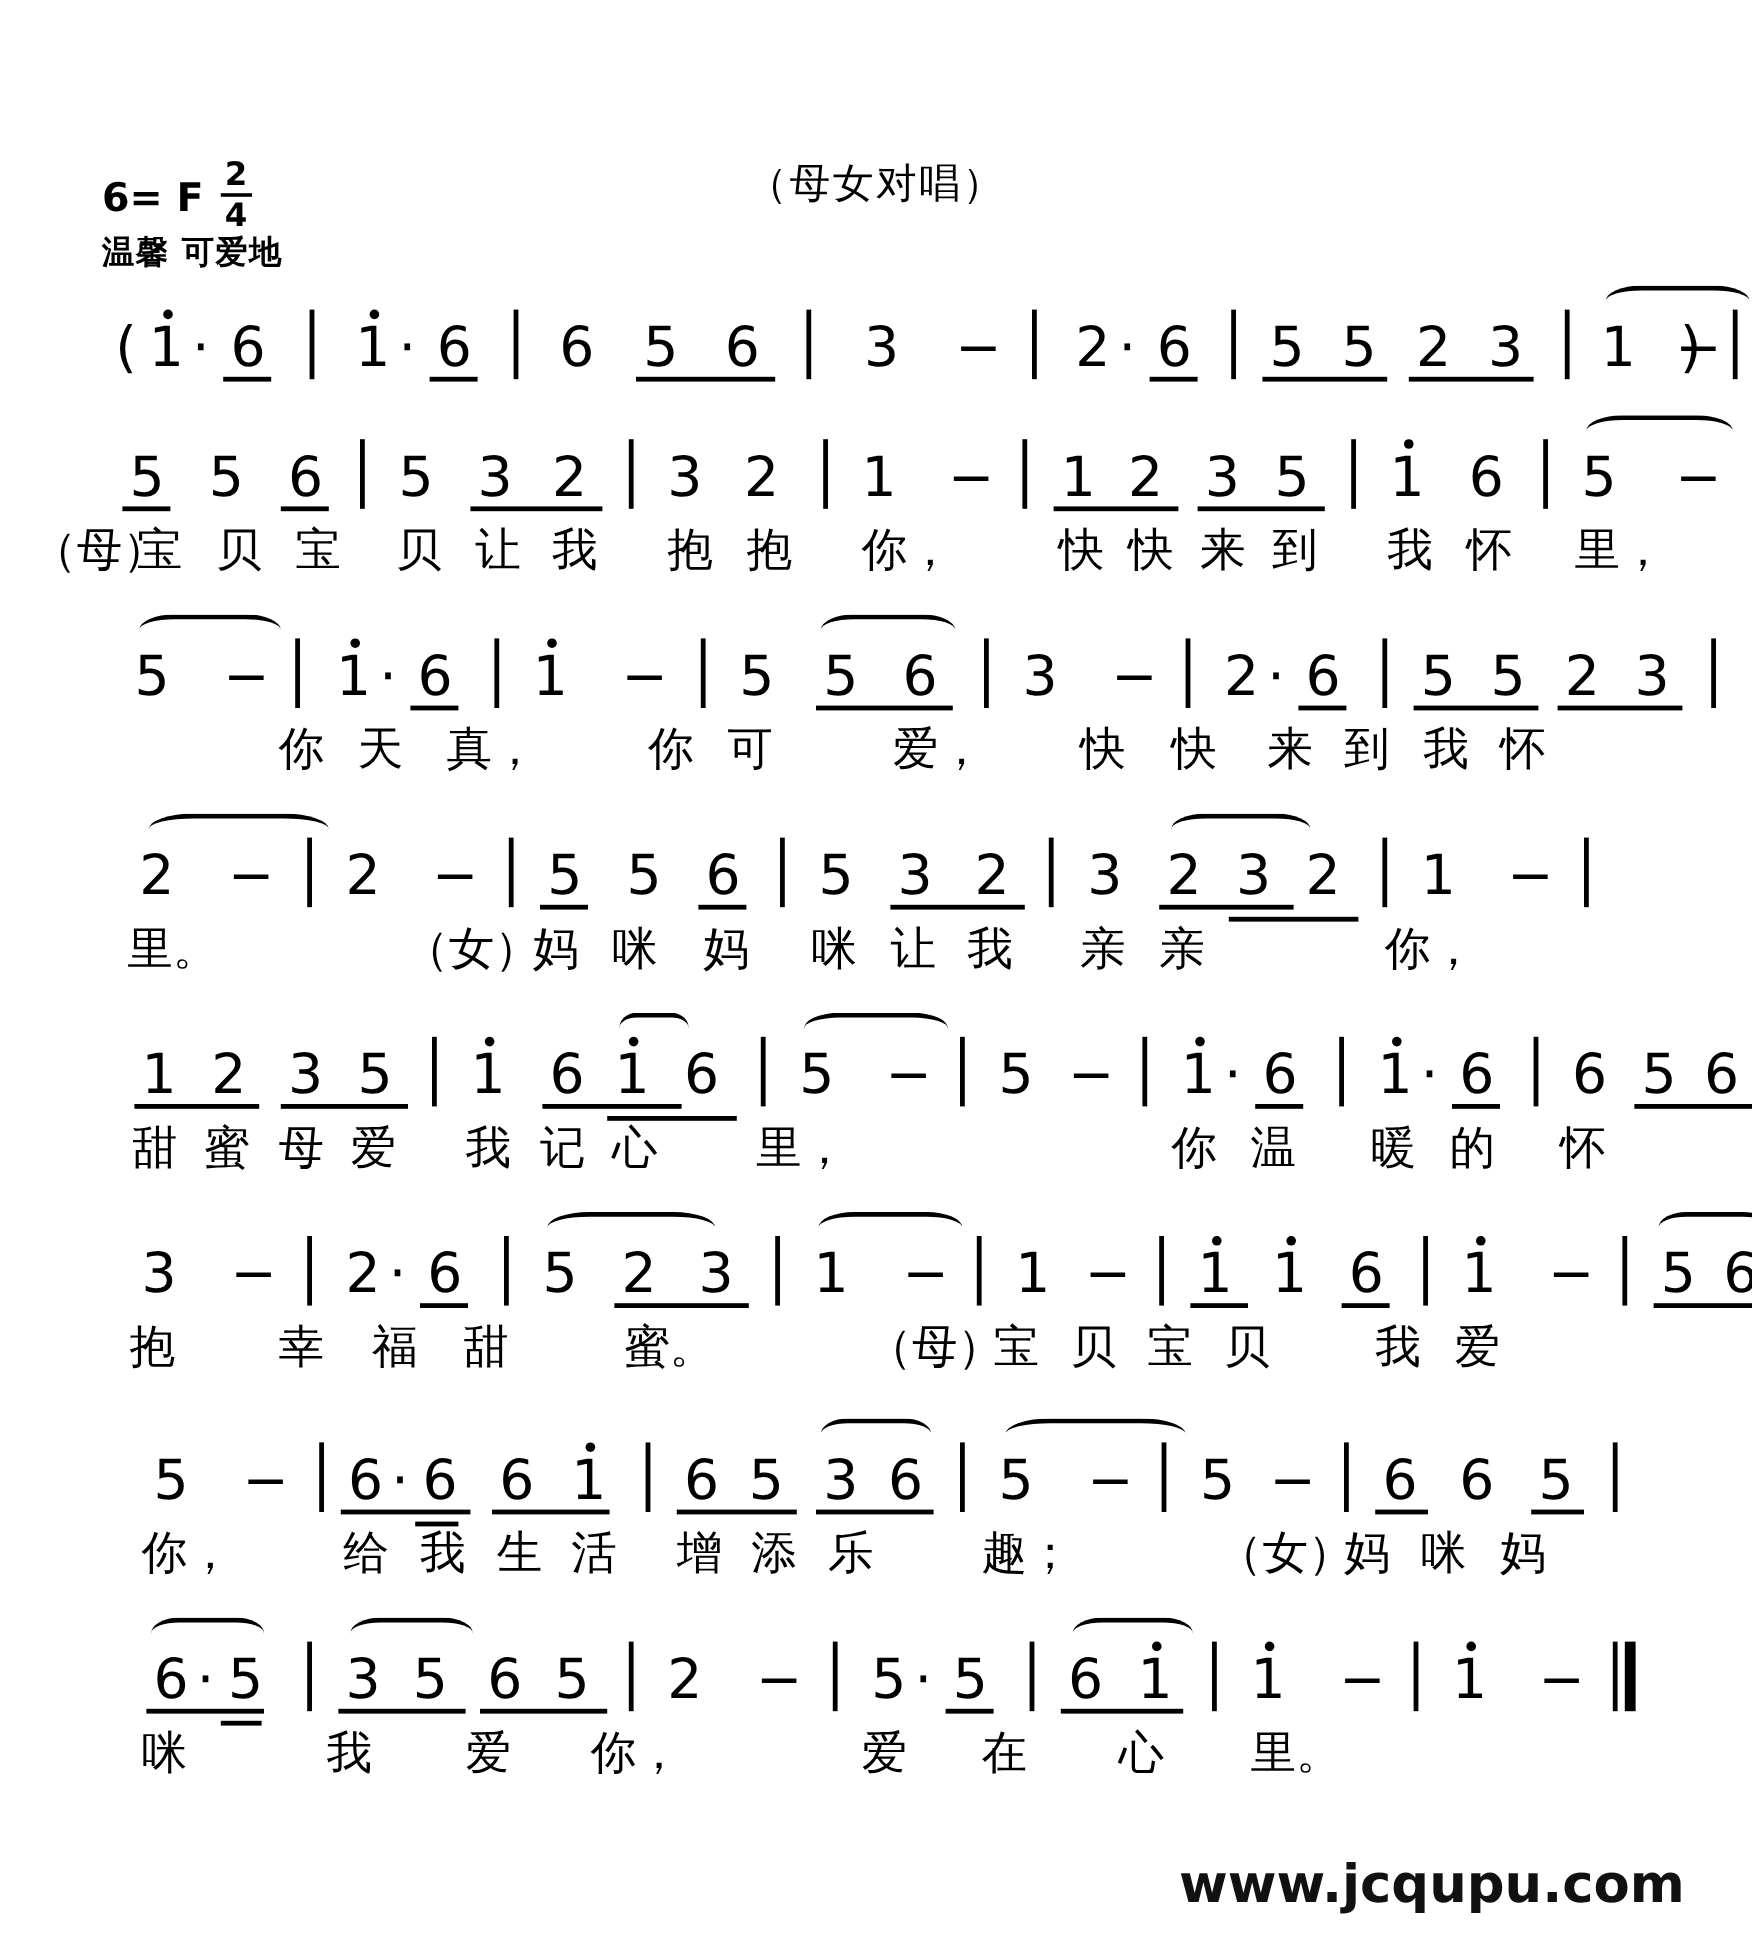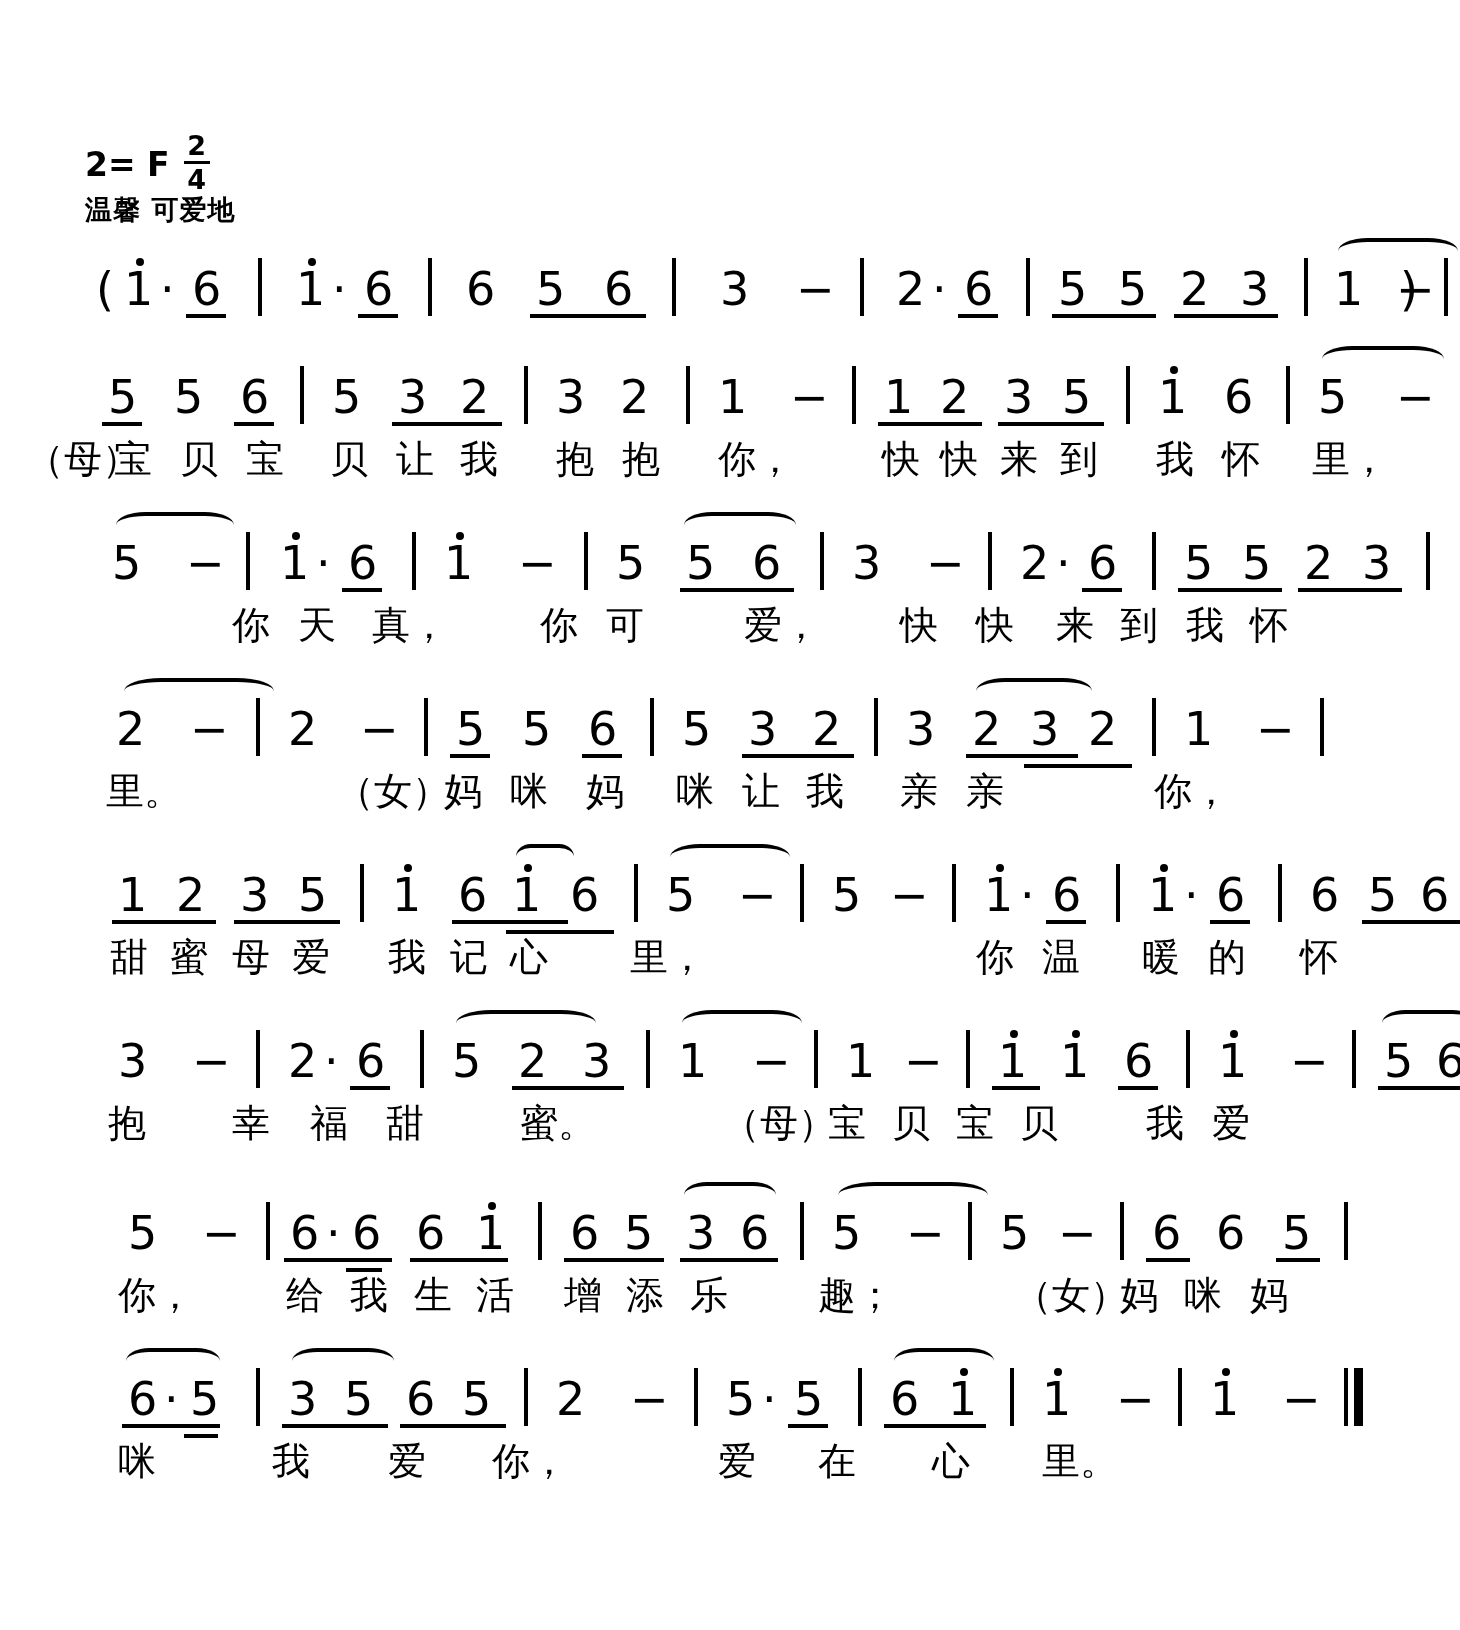--- a/index.html
+++ b/index.html
@@ -74,24 +74,25 @@
     position:absolute;right:56px;bottom:34px;
     font-family:"DejaVu Sans", sans-serif;
     font-size:44px;font-weight:600;color:#111;letter-spacing:0px;
   }
 </style>
 </head>
 <body>
 
 <div class="sheet">
 
+  <div class="subtitle">（母女对唱）</div>
 
   <div class="keybox">
     <div class="keyline">
-      <span class="eq">2= F</span>
+      <span class="eq">6= F</span>
       <span class="meter">
         <span class="num">2</span>
         <span class="bar"></span>
         <span class="den">4</span>
       </span>
     </div>
   </div>
   <div class="tempo">温馨 可爱地</div>
 
 
@@ -521,13 +522,14 @@
           <span class="ly" style="left: 388px;">爱</span>
           <span class="ly" style="left: 492px;">你，</span>
           <span class="ly" style="left: 718px;">爱</span>
           <span class="ly" style="left: 818px;">在</span>
           <span class="ly" style="left: 932px;">心</span>
           <span class="ly" style="left: 1042px;">里。</span>
         </div>
       </div>
     </div>
 
+  <div class="watermark">www.jcqupu.com</div>
 </div>
 
 </body></html>

